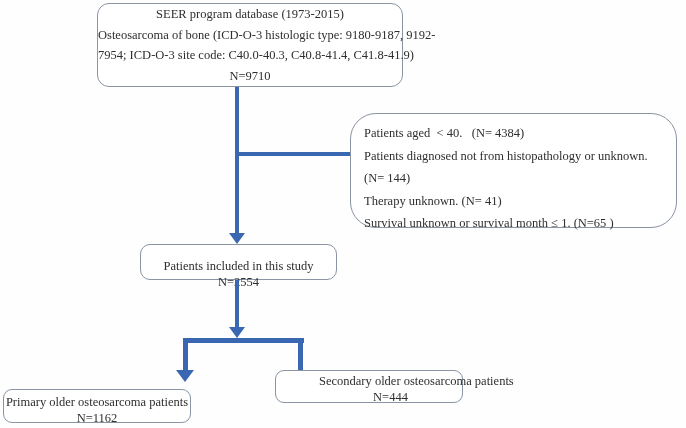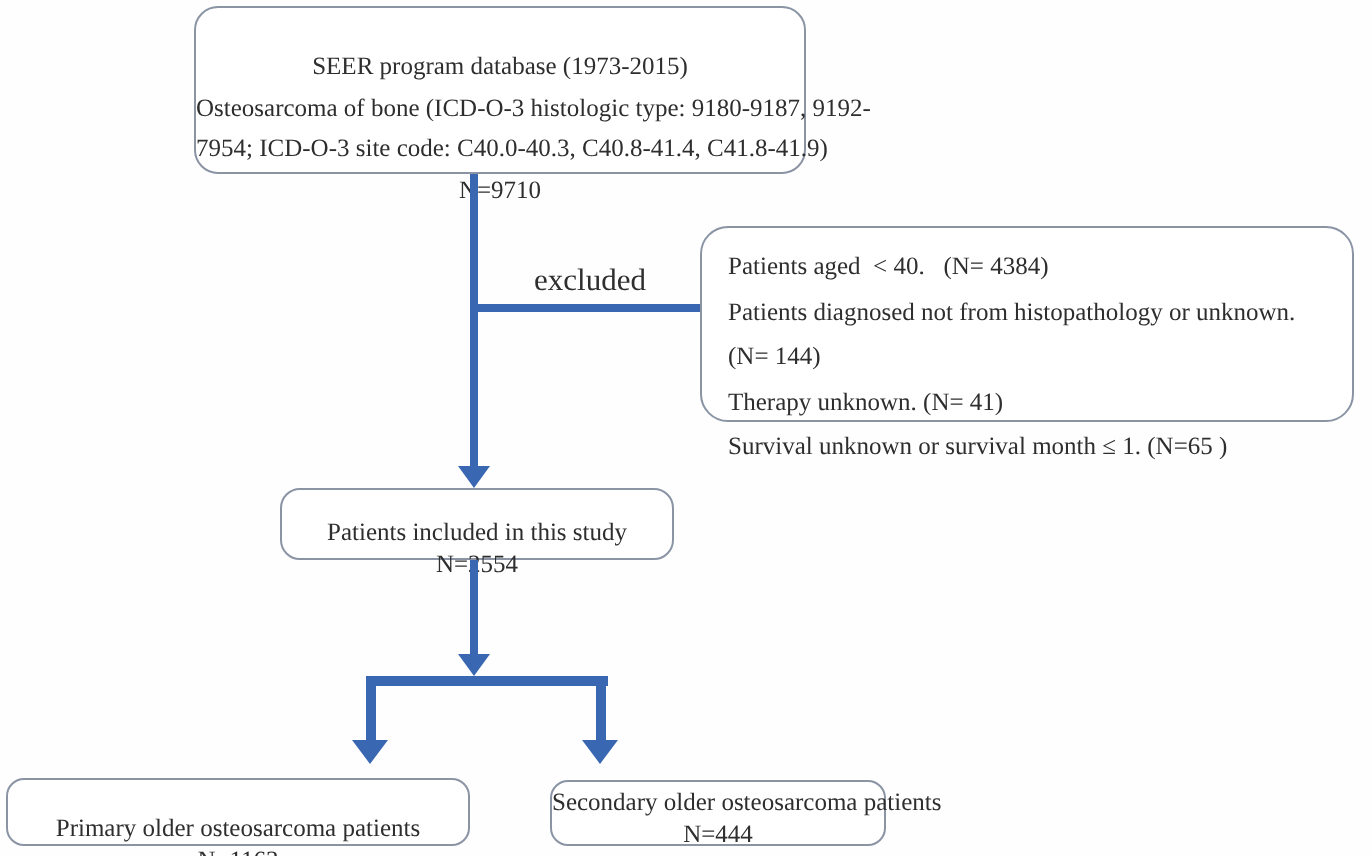--- a/index.html
+++ b/index.html
@@ -61,43 +61,42 @@
   #excluded-label {
     position: absolute;
     left: 250px;
     top: 132px;
     width: 90px;
     text-align: center;
     font-size: 15.5px;
     line-height: 18px;
   }
   
-  #seer-box      { left: 97px;  top: 3px;   width: 306px; height: 84px; padding-top: 19px; }
-  #excluded-box  { left: 350px; top: 113px; width: 327px; height: 98px; padding: 8px 10px 0 13px; border-radius: 14px; }
+  #seer-box      { left: 97px;  top: 3px;   width: 306px; height: 84px; padding-top: 0; }
+  #excluded-box  { left: 350px; top: 113px; width: 327px; height: 115px; padding: 8px 10px 0 13px; border-radius: 26px; }
   #included-box  { left: 140px; top: 244px; width: 197px; height: 36px; padding-top: 13px; border-radius: 10px; }
-  #primary-box   { left: 3px;   top: 389px; width: 232px; height: 34px; padding-top: 16px; border-radius: 9px; }
-  #secondary-box { left: 275px; top: 390px; width: 168px; height: 33px; padding-top: 2px; border-radius: 9px; }
+  #primary-box   { left: 3px;   top: 389px; width: 188px; height: 34px; padding-top: 4px; border-radius: 9px; }
+  #secondary-box { left: 275px; top: 370px; width: 188px; height: 33px; padding-top: 2px; border-radius: 9px; padding-left: 43px; }
 </style>
 </head>
 <body>
 
 <div id="canvas">
 
   <div class="fbox center-text" id="seer-box">
     <div class="bline">SEER program database (1973-2015)</div>
     <div class="bline">Osteosarcoma of bone (ICD-O-3 histologic type: 9180-9187, 9192-</div>
     <div class="bline">7954; ICD-O-3 site code: C40.0-40.3, C40.8-41.4, C41.8-41.9)</div>
     <div class="bline">N=9710</div>
   </div>
 
   <div class="vline" style="left:235px; top:87px; width:4px; height:146px;"></div>
   <div class="arrowhead" style="left:229px; top:233px;"></div>
 
   <div class="hline" style="left:235px; top:152px; width:115px; height:4px;"></div>
-  <div id="excluded-label">excluded</div>
 
   <div class="fbox" id="excluded-box">
     <div class="excl-item">Patients aged  &lt; 40.   (N= 4384)</div>
     <div class="excl-item">Patients diagnosed not from histopathology or unknown.   (N= 144)</div>
     <div class="excl-item">Therapy unknown. (N= 41)</div>
     <div class="excl-item">Survival unknown or survival month ≤ 1. (N=65 )</div>
   </div>
 
   <div class="fbox center-text" id="included-box">
     <div class="sline">Patients included in this study</div>

